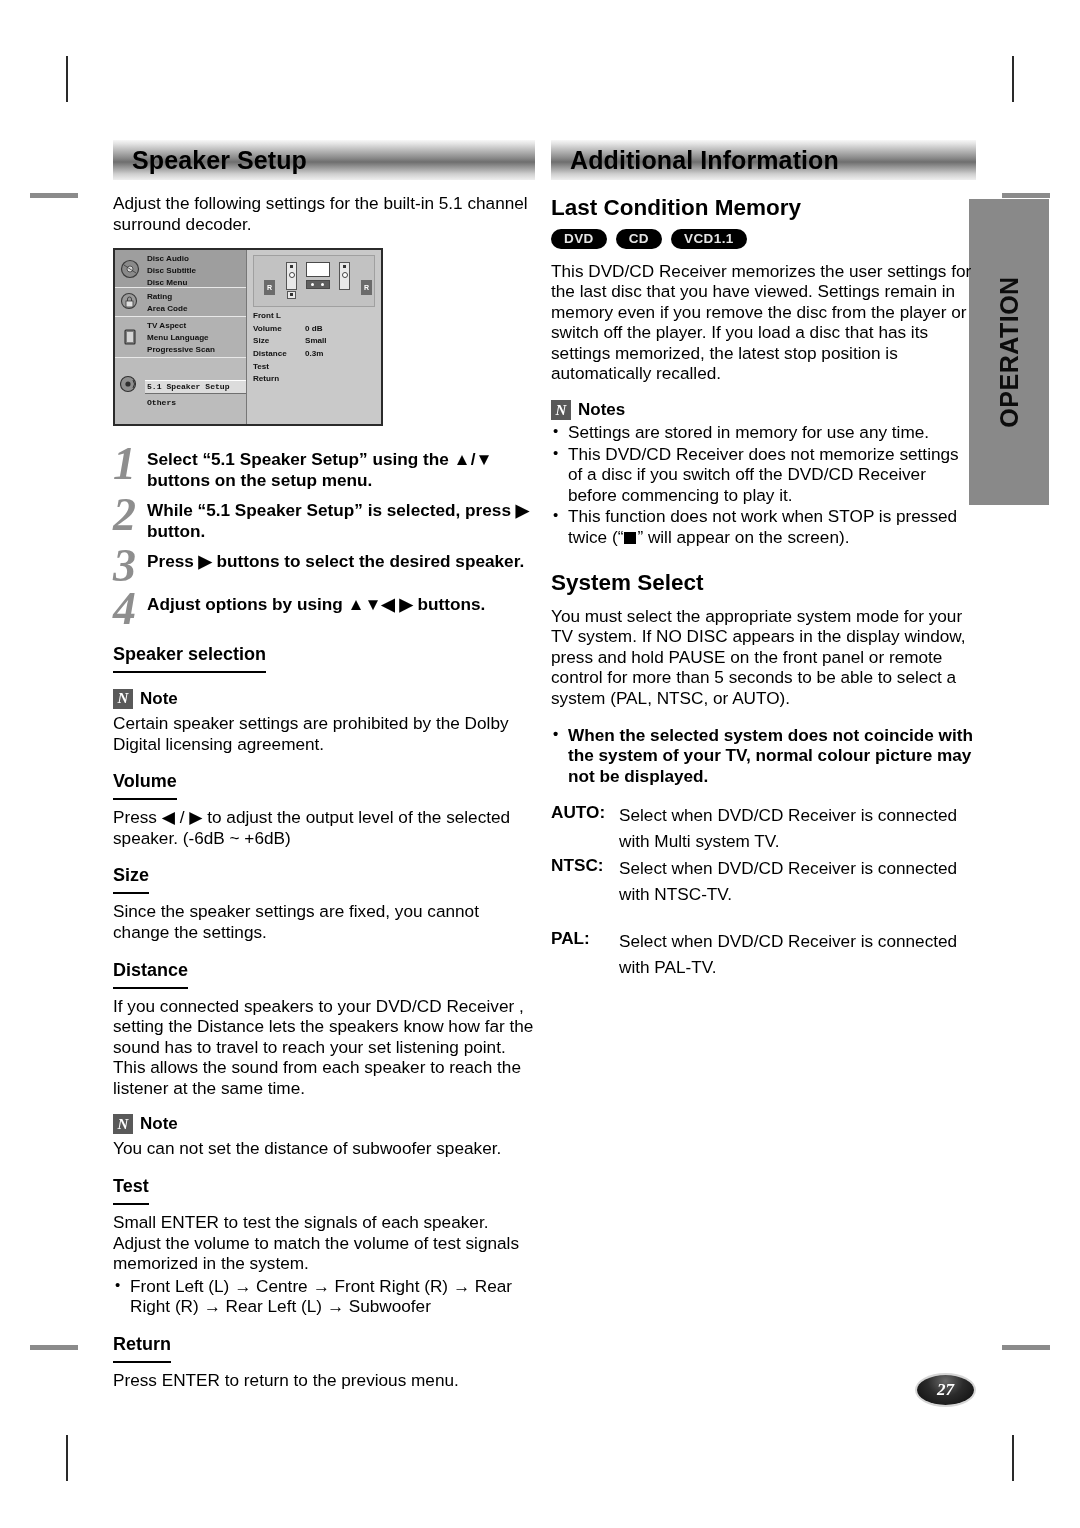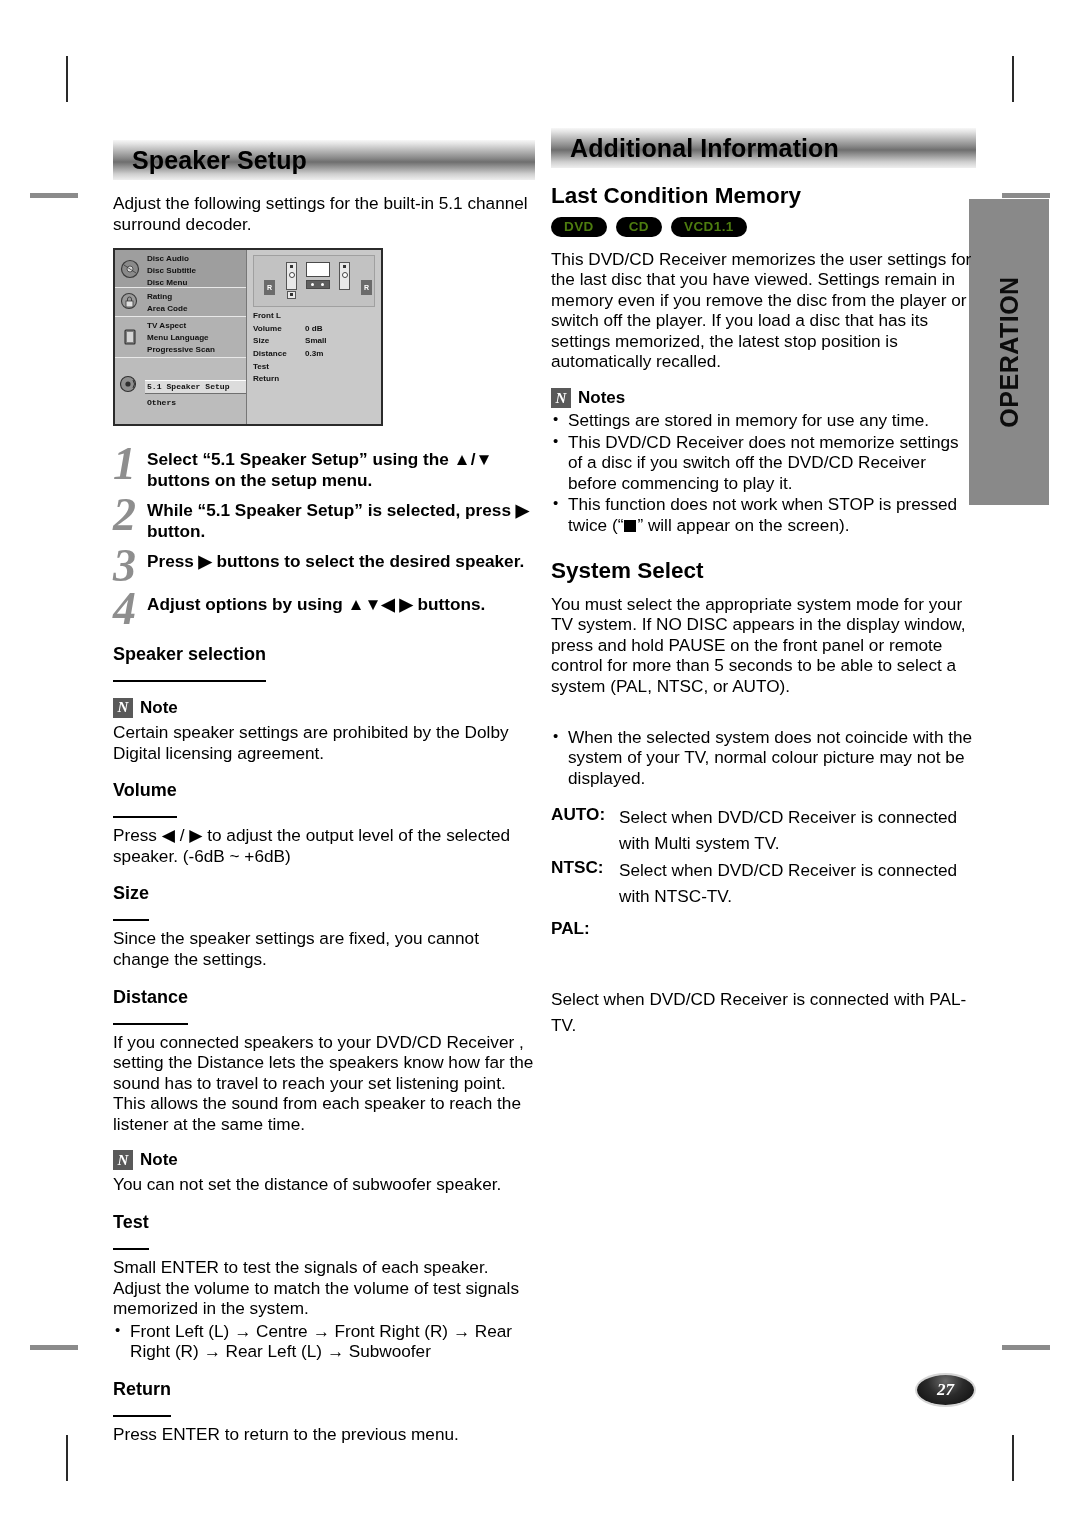--- a/index.html
+++ b/index.html
@@ -15,21 +15,21 @@
 
   
   .crop-v { position:absolute; width:2px; background:#2a2a2a; }
   .crop-h { position:absolute; height:5px; background:#8b8b8b; }
 
   
   .page { position:absolute; left:0; top:0; width:1080px; height:1528px; }
 
   
   .col-left  { position:absolute; left:113px; top:140px; width:422px; }
-  .col-right { position:absolute; left:551px; top:128px; width:425px; }
+  .col-right { position:absolute; left:551px; top:140px; width:425px; }
 
   
   .hdr-bar {
     height:40px;
     background:linear-gradient(to bottom,
       #f7f7f7 0%, #e2e2e2 10%, #b9b9b9 26%,
       #8a8a8a 45%, #6e6e6e 55%, #9d9d9d 70%,
       #cfcfcf 85%, #efefef 100%);
     display:flex; align-items:center;
     position:relative;
@@ -43,31 +43,31 @@
   .para {
     font-size:17.2px; line-height:20.6px;
     margin-top:13px; text-align:left;
   }
 
   
   h3.sub {
     font-size:18px; font-weight:bold; margin:0;
     display:inline-block;
     border-bottom:2.5px solid #000;
-    padding-bottom:15px;
+    padding-bottom:6px;
   }
   .sub-wrap { margin-top:17px; }
   h2.big {
     font-size:22.5px; font-weight:bold; margin:0;
   }
 
   
   .badges { margin-top:8px; display:flex; gap:9px; }
   .badge {
-    background:#000; color:#4d7c0f;
+    background:#000; color:#e5e5e5;
     font-size:13.5px; font-weight:bold;
     border-radius:11px;
     padding:2.5px 13px 3.5px 13px;
     line-height:1;
     letter-spacing:0.4px;
   }
 
   
   .note-head { display:flex; align-items:center; gap:7px; margin-top:16px; }
   .note-ico {
@@ -434,34 +434,34 @@
         <li>Settings are stored in memory for use any time.</li>
         <li>This DVD/CD Receiver does not memorize settings of a disc if you switch off the DVD/CD Receiver  before commencing to play it.</li>
         <li>This function does not work when STOP is pressed twice (“<span class="stopsq"></span>” will appear on the screen).</li>
       </ul>
     </div>
 
     <div style="margin-top:22px;">
       <h2 class="big">System Select</h2>
       <div class="para" style="margin-top:10px;">You must select the appropriate system mode for your TV system. If NO DISC appears in the display window, press and hold PAUSE on the front panel or remote control for more than 5 seconds to be able to select a system (PAL, NTSC, or AUTO).</div>
 
-      <ul class="bul" style="margin-top:30px;">
+      <ul class="bul" style="margin-top:16px;font-weight:bold;">
         <li>When the selected system does not coincide with the system of your TV, normal colour picture may not be displayed.</li>
       </ul>
 
       <div class="defs">
         <div class="defrow">
           <div class="defterm">AUTO:</div>
           <div class="defdesc">Select when DVD/CD Receiver is connected with Multi system TV.</div>
         </div>
         <div class="defrow">
           <div class="defterm">NTSC:</div>
           <div class="defdesc">Select when DVD/CD Receiver is connected with NTSC-TV.</div>
         </div>
-        <div class="defrow" style="margin-top:9px;flex-direction:column;">
+        <div class="defrow" style="margin-top:21px;">
           <div class="defterm">PAL:</div>
           <div class="defdesc">Select when DVD/CD Receiver is connected with PAL-TV.</div>
         </div>
       </div>
     </div>
 
   </div>
 
   <div class="pagenum">
     <span>27</span>

